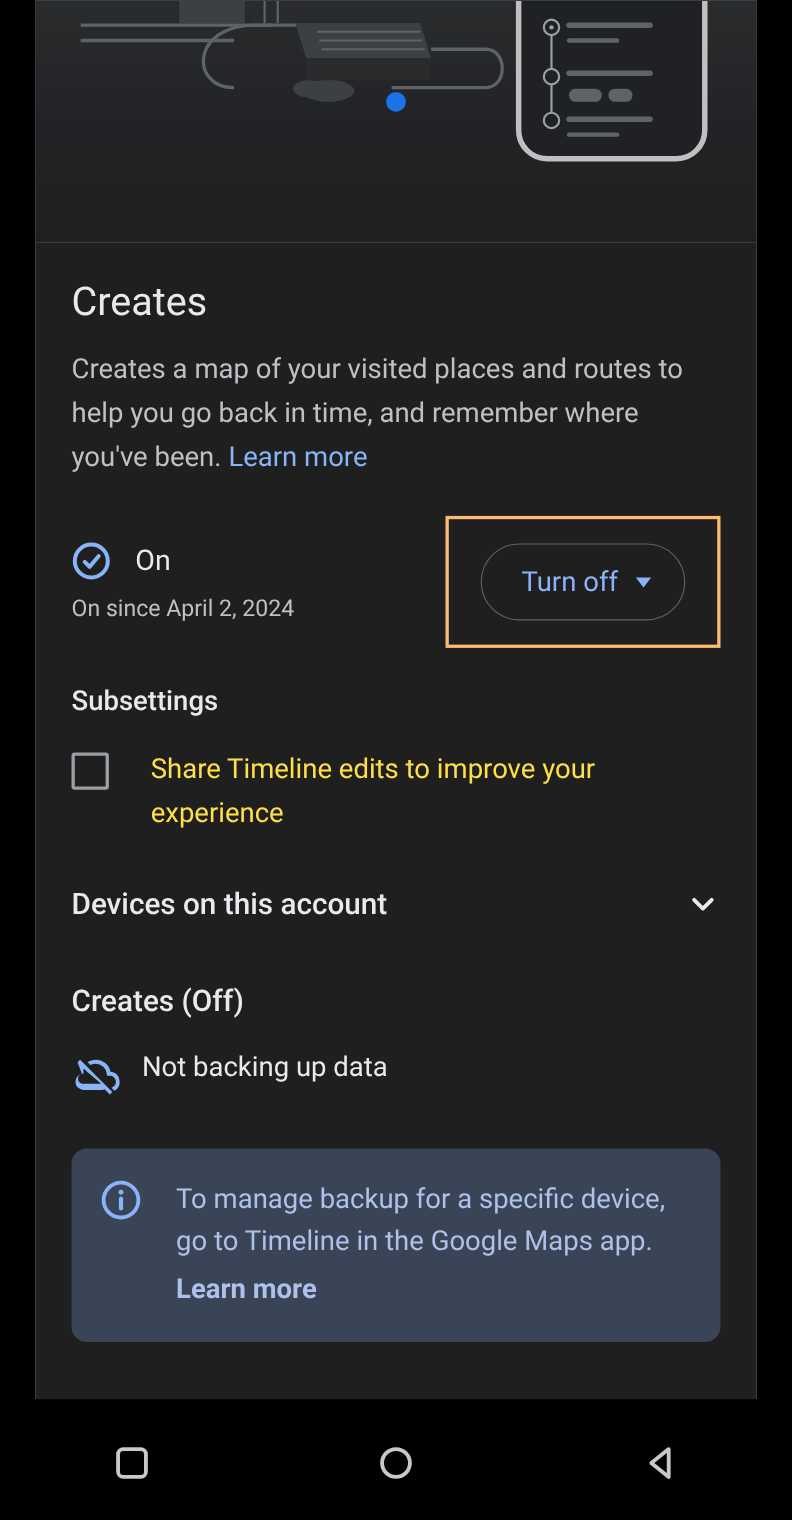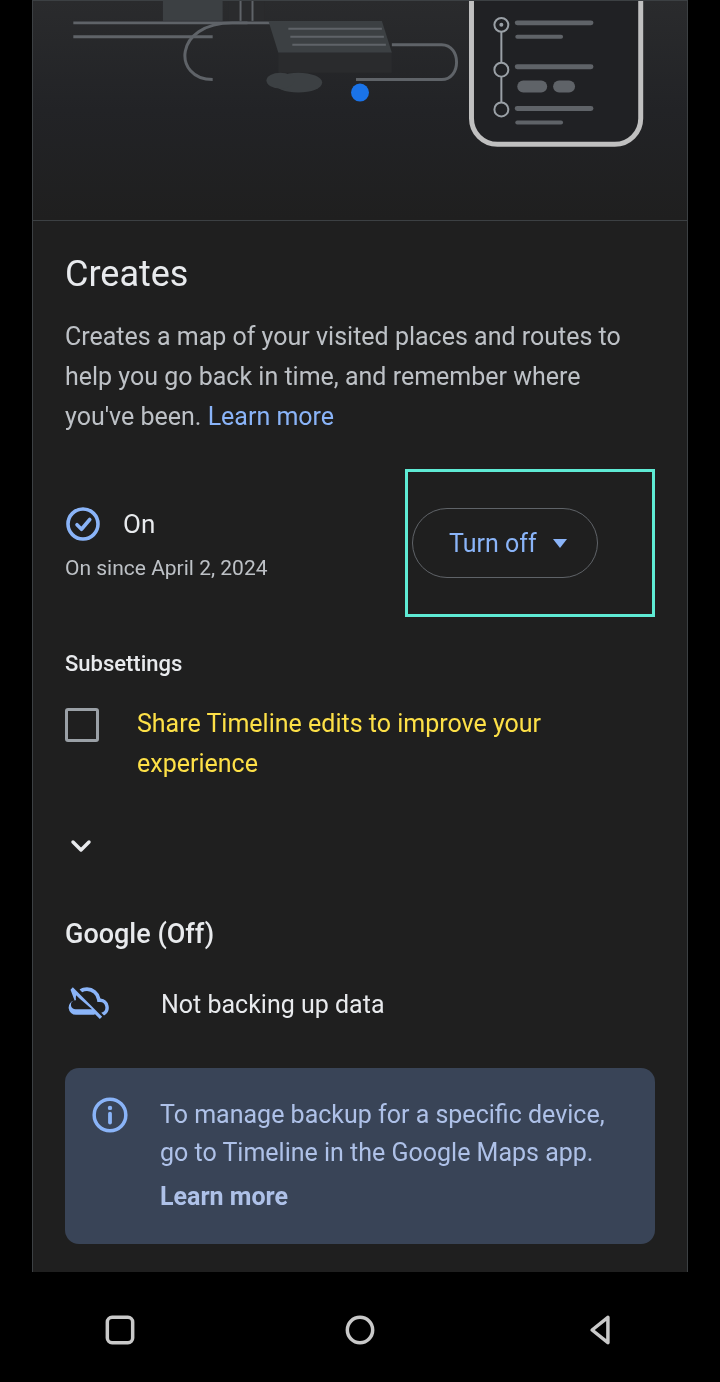--- a/index.html
+++ b/index.html
@@ -29,52 +29,52 @@
     display: flex; align-items: center; justify-content: space-between;
     margin-top: 32px; margin-bottom: 34px;
   }
   .status-left { display: flex; flex-direction: column; }
   .status-on-line { display: flex; align-items: center; gap: 22px; margin-bottom: 14px;}
   .status-on-line .lbl { font-size: 26px; color: #e8eaed; }
   .status-sub { font-size: 21px; color: #bdc1c6; }
   .check-icon svg { display:block; }
   .turnoff-wrap {
     padding: 4px;
-    border: 3px solid #5eead4;
-    width: 250px; height: 148px;
-    display:flex; align-items:center; justify-content:flex-start;
+    border: 3px solid #fdba74;
+    width: 250px; height: 120px;
+    display:flex; align-items:center; justify-content:center;
   }
   .turnoff-btn {
     border: 1px solid #5f6368;
     border-radius: 36px;
     height: 70px;
     padding: 0 30px 0 36px;
     display: flex; align-items: center; gap: 16px;
     color: #8ab4f8;
     font-size: 25px;
     cursor: pointer;
     background: transparent;
   }
   .tri { width:0;height:0;border-left:7px solid transparent;border-right:7px solid transparent;border-top:9px solid #8ab4f8; }
-  .subhead { font-size: 22px; font-weight: 500; color: #e8eaed; margin-top: 6px; margin-bottom: 28px;}
+  .subhead { font-size: 25px; font-weight: 500; color: #e8eaed; margin-top: 6px; margin-bottom: 28px;}
   .check-row { display:flex; gap: 38px; align-items:flex-start; margin-bottom: 38px;}
   .checkbox {
     width: 34px; height: 34px; border: 3px solid #9aa0a6; border-radius: 3px; flex: 0 0 34px; margin-top:4px;
     cursor:pointer;
   }
   .check-label { font-size: 25px; line-height: 40px; color: #fde047; }
   .devices-row {
     display:flex; align-items:center; justify-content:space-between;
     font-size: 27px; font-weight:500; color:#e8eaed;
     padding: 8px 0 34px 0;
     cursor:pointer;
   }
   .devices-row svg { display:block; }
   .backup-head { font-size: 27px; font-weight:500; color:#e8eaed; margin: 22px 0 30px 0;}
-  .backup-status-row { display:flex; gap: 52px; align-items:center; margin-bottom: 40px;}
+  .backup-status-row { display:flex; gap: 20px; margin-bottom: 40px;}
   .backup-status-row .txt { font-size: 25px; color:#e8eaed; }
   .info-card {
     background: #394457;
     border-radius: 14px;
     padding: 28px 26px;
     display:flex; gap: 31px;
   }
   .info-card .msg { font-size: 25px; line-height: 38px; color: #aec1e8; }
   .info-card .more { font-weight: 700; display:block; margin-top:6px; color:#aec1e8; cursor:pointer;}
   .navbar {
@@ -157,28 +157,29 @@
       </div>
 
       <div class="subhead">Subsettings</div>
 
       <div class="check-row">
         <div class="checkbox"></div>
         <div class="check-label">Share Timeline edits to improve your experience</div>
       </div>
 
       <div class="devices-row">
+        <span>Devices on this account</span>
         <span>
           <svg width="32" height="32" viewBox="0 0 24 24">
               <path d="M6 9 L12 15 L18 9" fill="none" stroke="#e8eaed" stroke-width="2.6" stroke-linecap="round" stroke-linejoin="round"></path>
             </svg>
         </span>
       </div>
 
-      <div class="backup-head">Google (Off)</div>
+      <div class="backup-head">Creates (Off)</div>
 
       <div class="backup-status-row">
         <span>
           <svg width="44" height="44" viewBox="0 0 24 24">
               <path d="M19.35 10.04A7.49 7.49 0 0 0 12 4c-1.5 0-2.9.45-4.07 1.22l1.46 1.46A5.48 5.48 0 0 1 12 6a5.5 5.5 0 0 1 5.44 4.77l.2 1.23H19a3 3 0 0 1 .78 5.9l1.5 1.5A5 5 0 0 0 19.35 10.04zM3 5.27 4.27 4l16 16L19 21.27l-2.6-2.6A4.98 4.98 0 0 1 15 19H6a4 4 0 0 1-.82-7.92L3 5.27zM7.73 10 6.1 8.37A6 6 0 0 0 6 11H5.5A2.5 2.5 0 0 0 6 16h8.73L7.73 10z" fill="#8ab4f8"></path>
             </svg>
         </span>
         <span class="txt">Not backing up data</span>
       </div>
 

